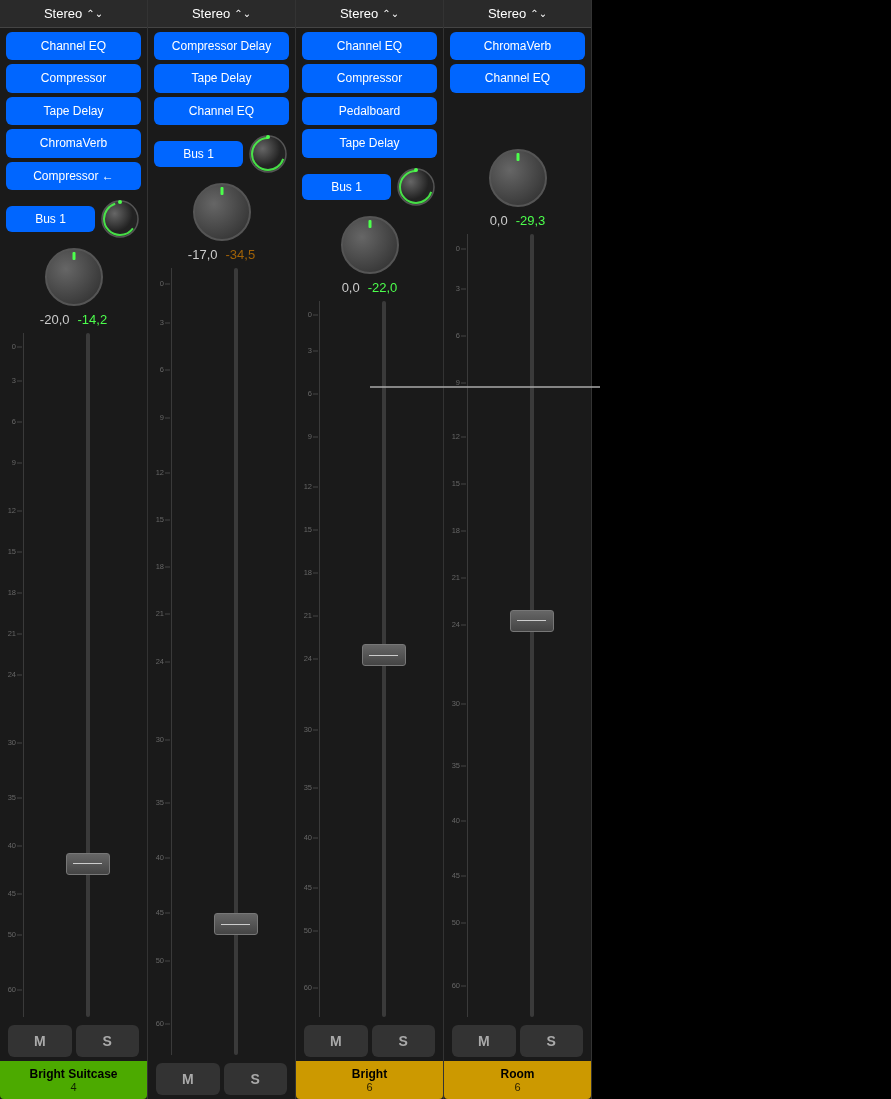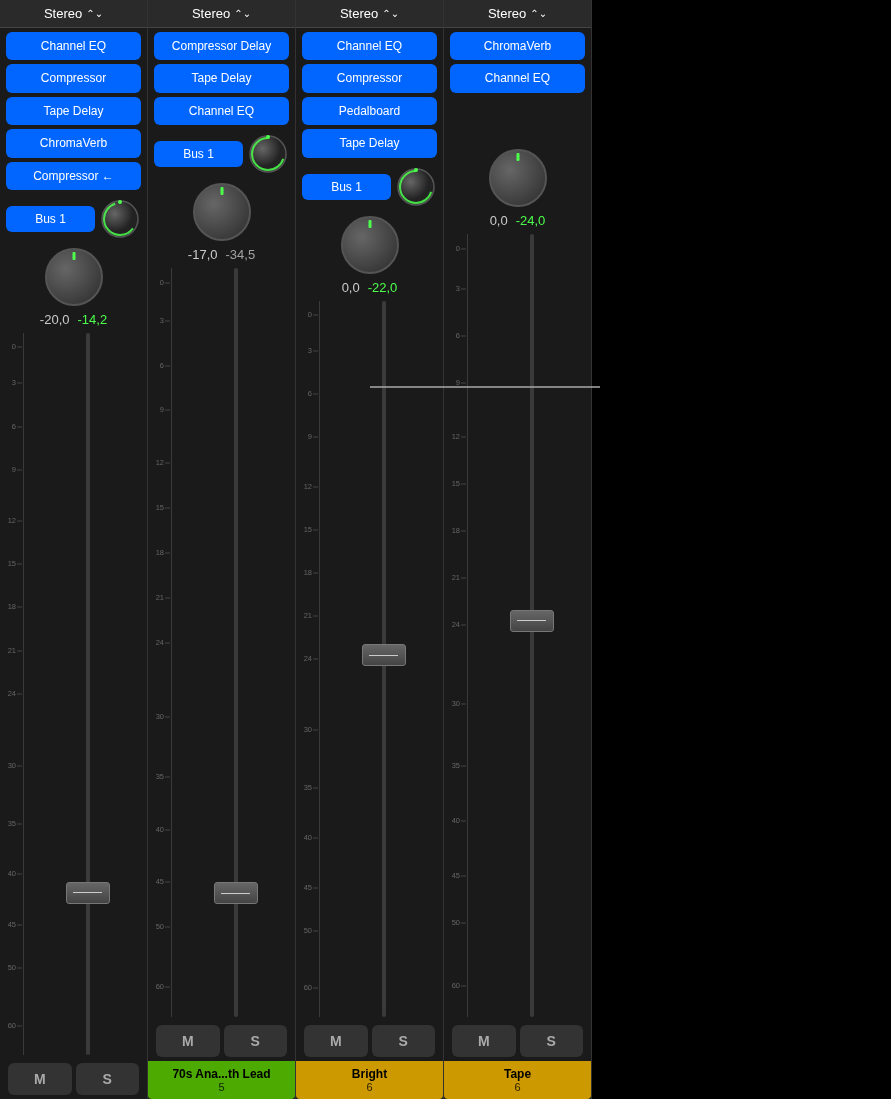--- a/index.html
+++ b/index.html
@@ -343,20 +343,24 @@
             <div class="fader-knob" style="top: 76%;">
               <div class="fader-knob-line"></div>
             </div>
           </div>
         </div>
       </div>
       <div class="ms-row">
     <button class="ms-btn">M</button>
     <button class="ms-btn">S</button>
   </div>
+      <div class="track-label" style="background: rgb(76, 170, 0);">
+    <div class="track-name">Bright Suitcase</div>
+    <div class="track-number">4</div>
+  </div>
     </div>
     <div class="channel">
     <div class="channel-stereo">
       <span class="stereo-label">Stereo</span>
       <span class="stereo-arrow">⌃⌄</span>
     </div>
   <div class="effects-list">
         <button class="effect-btn">Compressor Delay</button>
         <button class="effect-btn">Tape Delay</button>
         <button class="effect-btn">Channel EQ</button>
@@ -377,21 +381,21 @@
       </svg>
     </div>
       </div>
       <div class="volume-knob-area">
     <div class="volume-knob">
       <div class="volume-indicator"></div>
     </div>
   </div>
       <div class="level-values">
     <span class="level-white">-17,0</span>
-    <span class="level-green" style="color:#a3a3a3">-34,5</span>
+    <span class="level-green" style="color:#a16207">-34,5</span>
   </div>
       <div class="fader-area" style="height: 380px; position: relative;">
         <div style="width: 28px; position: relative; height: 100%;">
           <div style="position: absolute; right: 8px; top: 0px; bottom: 0px; width: 1px; background: rgb(58, 58, 58);"></div>
           <div style="position: absolute; right: 10px; top: 2%; color: rgb(102, 102, 102); font-size: 7.5px; line-height: 1; white-space: nowrap;">
             <div style="position: absolute; right: 0px; width: 5px; height: 1px; background: rgb(68, 68, 68); top: 50%; transform: translateY(-50%);"></div>
             <span style="position: absolute; right: 6px; transform: translateY(-50%); top: 50%;">0</span>
           </div>
           <div style="position: absolute; right: 10px; top: 7%; color: rgb(102, 102, 102); font-size: 7.5px; line-height: 1; white-space: nowrap;">
             <div style="position: absolute; right: 0px; width: 5px; height: 1px; background: rgb(68, 68, 68); top: 50%; transform: translateY(-50%);"></div>
@@ -454,24 +458,20 @@
           <div style="width: 4px; height: 100%; background: rgb(58, 58, 58); border-radius: 2px; position: relative;">
             <div class="fader-knob" style="top: 82%;">
               <div class="fader-knob-line"></div>
             </div>
           </div>
         </div>
       </div>
       <div class="ms-row">
     <button class="ms-btn">M</button>
     <button class="ms-btn">S</button>
-  </div>
-      <div class="track-label" style="background: rgb(76, 170, 0);">
-    <div class="track-name">70s Ana...th Lead</div>
-    <div class="track-number">5</div>
   </div>
     </div>
     <div class="channel">
     <div class="channel-stereo">
       <span class="stereo-label">Stereo</span>
       <span class="stereo-arrow">⌃⌄</span>
     </div>
   <div class="effects-list">
         <button class="effect-btn">Channel EQ</button>
         <button class="effect-btn">Compressor</button>
@@ -594,21 +594,21 @@
         <button class="effect-btn">Channel EQ</button>
       </div>
       <div style="height: 48px;"></div>
       <div class="volume-knob-area">
     <div class="volume-knob">
       <div class="volume-indicator"></div>
     </div>
   </div>
       <div class="level-values">
     <span class="level-white">0,0</span>
-    <span class="level-green" style="color:#4cff4c">-24,0</span>
+    <span class="level-green" style="color:#4cff4c">-29,3</span>
   </div>
       <div class="fader-area" style="height: 380px; position: relative;">
         <div style="width: 28px; position: relative; height: 100%;">
           <div style="position: absolute; right: 8px; top: 0px; bottom: 0px; width: 1px; background: rgb(58, 58, 58);"></div>
           <div style="position: absolute; right: 10px; top: 2%; color: rgb(102, 102, 102); font-size: 7.5px; line-height: 1; white-space: nowrap;">
             <div style="position: absolute; right: 0px; width: 5px; height: 1px; background: rgb(68, 68, 68); top: 50%; transform: translateY(-50%);"></div>
             <span style="position: absolute; right: 6px; transform: translateY(-50%); top: 50%;">0</span>
           </div>
           <div style="position: absolute; right: 10px; top: 7%; color: rgb(102, 102, 102); font-size: 7.5px; line-height: 1; white-space: nowrap;">
             <div style="position: absolute; right: 0px; width: 5px; height: 1px; background: rgb(68, 68, 68); top: 50%; transform: translateY(-50%);"></div>
@@ -673,21 +673,21 @@
               <div class="fader-knob-line"></div>
             </div>
           </div>
         </div>
       </div>
       <div class="ms-row">
     <button class="ms-btn">M</button>
     <button class="ms-btn">S</button>
   </div>
       <div class="track-label" style="background: rgb(204, 153, 0);">
-    <div class="track-name">Tape</div>
+    <div class="track-name">Room</div>
     <div class="track-number">6</div>
   </div>
     </div>
     <div class="right-spacer"></div>
   </div>
 
 <div style="position: absolute; top: 0px; left: 0px; width: 891px; height: 1099px; pointer-events: none;">
     <svg width="891" height="1099" style="position: absolute; top: 0px; left: 0px;">
       <line x1="370" y1="387" x2="600" y2="387" stroke="#aaa" stroke-width="1.5"></line>
     </svg>

